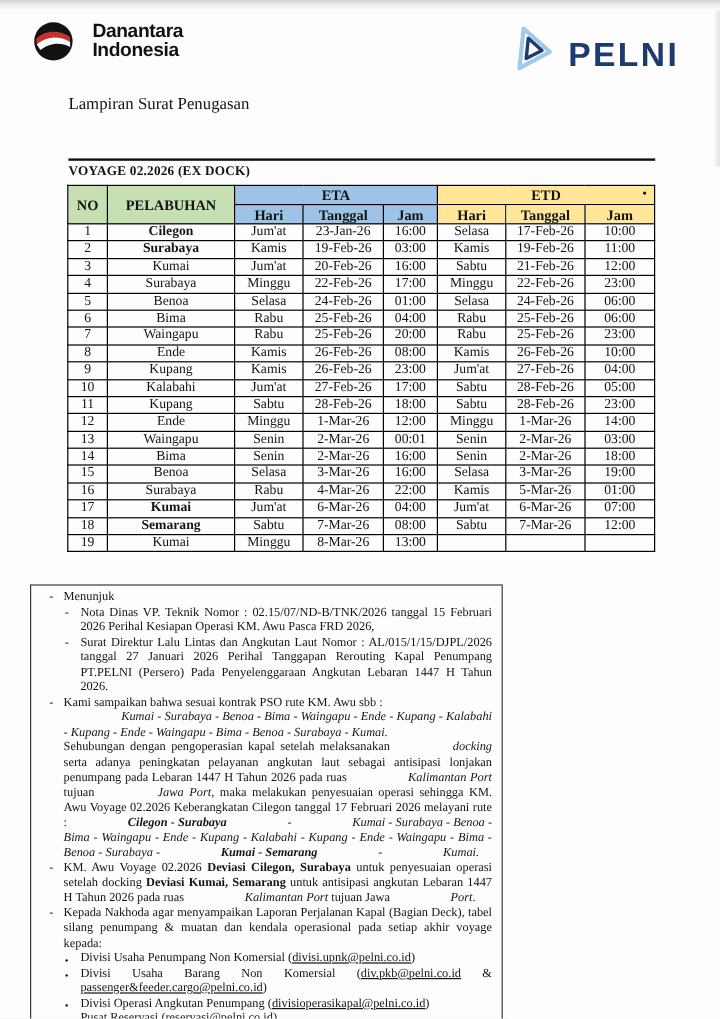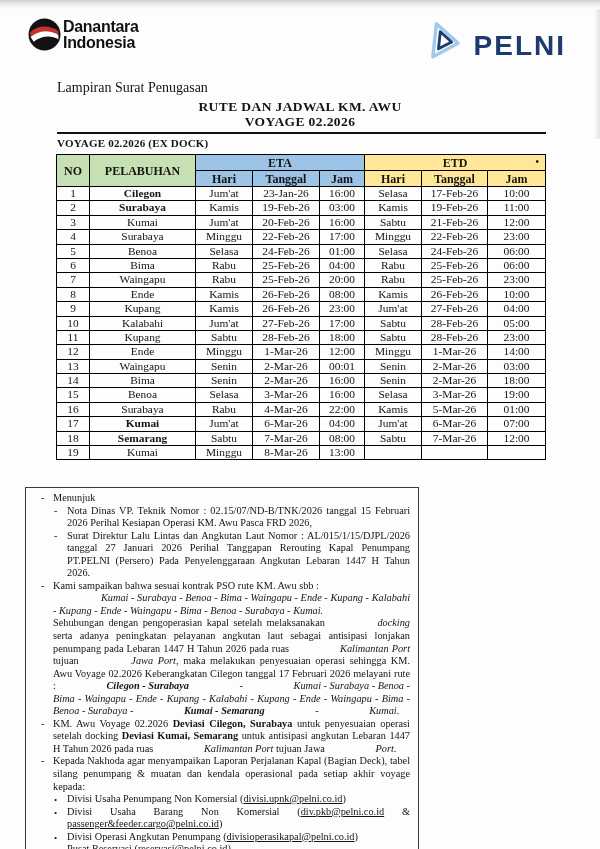--- a/index.html
+++ b/index.html
@@ -17,21 +17,21 @@
   .page{
     position:relative;width:600px;height:849px;margin:0 auto;
     background:#fdfdfd;overflow:hidden;
   }
   .scan-top{position:absolute;top:0;left:0;width:100%;height:9px;
     background:linear-gradient(180deg,#c9c9c9 0%,#e9e9e9 45%,#fdfdfd 100%);opacity:.85;}
   .scan-right{position:absolute;top:9px;right:0;width:6px;height:130px;
     background:linear-gradient(90deg,rgba(0,0,0,0),#d9d9d9);opacity:.7;}
 
   
-  .logo-dan{position:absolute;left:28px;top:18px;display:flex;align-items:center;gap:2px;}
+  .logo-dan{position:absolute;left:28px;top:18px;display:flex;align-items:center;gap:16px;}
   .dan-text{font-family:"Liberation Sans",sans-serif;font-weight:bold;
     font-size:16px;line-height:16px;letter-spacing:-0.3px;color:#111;}
   .logo-pelni{position:absolute;right:34px;top:20px;display:flex;align-items:flex-end;gap:9px;}
   .pelni-word{font-family:"Liberation Sans",sans-serif;font-weight:bold;
     font-size:28px;letter-spacing:2px;color:var(--pelni-navy);}
 
   .lampiran{position:absolute;left:57px;top:80px;font-size:14px;}
 
   .title-block{position:absolute;left:0;top:99px;width:100%;text-align:center;
     font-weight:bold;font-size:13.5px;line-height:15px;letter-spacing:0.4px;}
@@ -92,24 +92,20 @@
       <g transform="rotate(6 20 22)">
         <path d="M8 40 L8 5 L33 23 Z" fill="none" stroke="#9ecbe8" stroke-width="3.6" stroke-linejoin="round"></path>
         <path d="M13 31 L13 13 L26 22.5 Z" fill="none" stroke="#1e3a6e" stroke-width="3" stroke-linejoin="round"></path>
       </g>
     </svg>
     <span class="pelni-word">PELNI</span>
   </div>
 
   <div class="lampiran">Lampiran Surat Penugasan</div>
 
-  <div class="title-block">
-    <div>RUTE DAN JADWAL KM. AWU</div>
-    <div>VOYAGE 02.2026</div>
-  </div>
 
   <div class="rule"></div>
 
   <div class="caption">VOYAGE 02.2026 (EX DOCK)</div>
 
   <table class="sched">
     <colgroup>
       <col style="width:33px">
         <col style="width:106px">
       <col style="width:57px">

